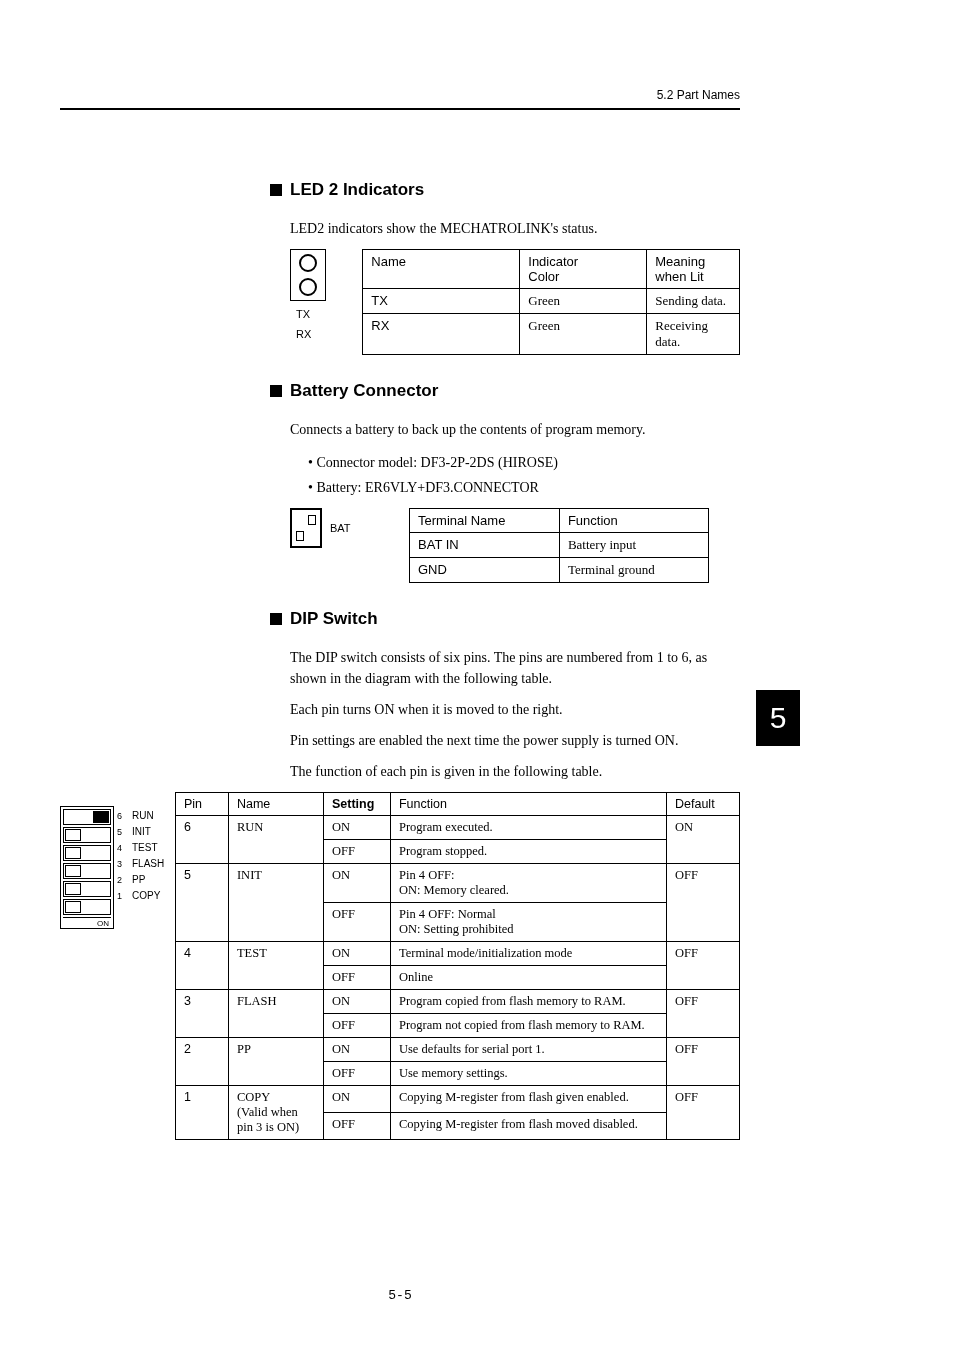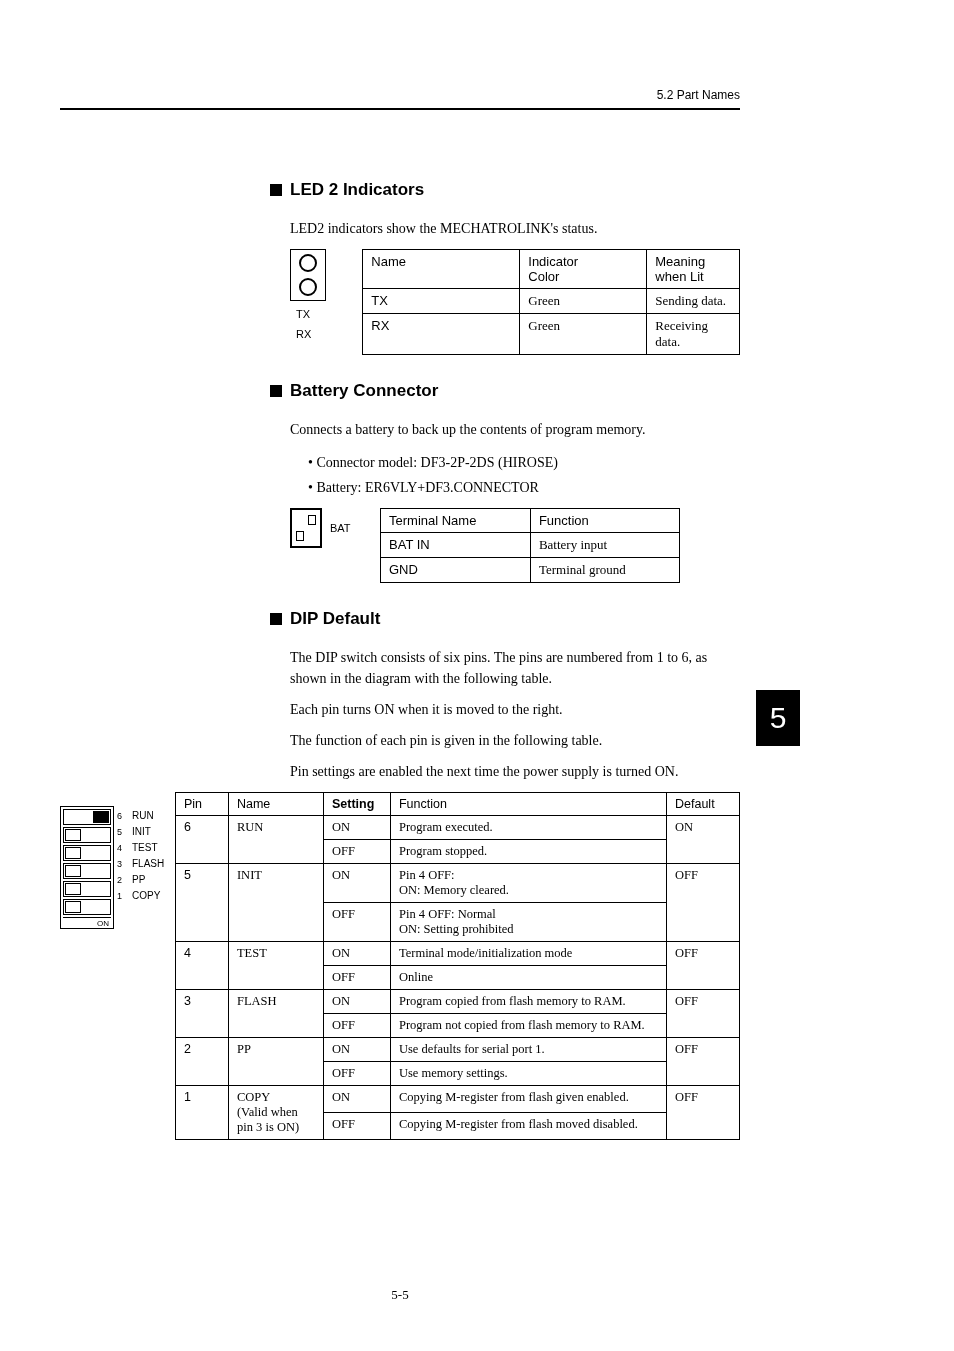--- a/index.html
+++ b/index.html
@@ -115,20 +115,21 @@
     font-size: 11px;
     line-height: 20px;
     padding-top: 3px;
   }
   
   .bat-row {
     display: flex;
     align-items: flex-start;
     margin-left: 230px;
     margin-bottom: 26px;
+    gap: 29px;
   }
   .bat-diagram {
     width: 90px;
     display: flex;
     align-items: center;
   }
   .bat-conn {
     width: 28px; height: 36px; border: 2px solid #000; position: relative;
   }
   .bat-conn::before {
@@ -207,20 +208,21 @@
     display: flex;
     align-items: center;
     justify-content: center;
   }
   .footer-pg {
     position: absolute;
     bottom: 48px;
     left: 0; right: 0;
     text-align: center;
     font-size: 13px;
+    font-family: Liberation Mono, monospace;
   }
   .multiline { white-space: pre-line; }
 </style>
 </head>
 <body>
 
 <div class="page">
   <div class="header-right">5.2  Part Names</div>
   <div class="header-rule"></div>
 
@@ -286,25 +288,25 @@
           <td>Battery input</td>
         </tr>
         <tr>
           <td style="font-family:Arial,sans-serif;">GND</td>
           <td>Terminal ground</td>
         </tr>
       </tbody>
         </table>
     </div>
 
-    <h3 class="section-title"><span class="sq"></span><span>DIP Default</span></h3>
+    <h3 class="section-title"><span class="sq"></span><span>DIP Switch</span></h3>
     <p class="body-text">The DIP switch consists of six pins. The pins are numbered from 1 to 6, as shown in the diagram with the following table.</p>
     <p class="body-text">Each pin turns ON when it is moved to the right.</p>
+    <p class="body-text">Pin settings are enabled the next time the power supply is turned ON.</p>
     <p class="body-text">The function of each pin is given in the following table.</p>
-    <p class="body-text">Pin settings are enabled the next time the power supply is turned ON.</p>
 
     <div class="dip-row">
       <div class="dip-left">
         <div>
           <div class="dip-switch">
             <div class="dip-slot on">
                 <div class="knob"></div>
               </div>
             <div class="dip-slot off">
                 <div class="knob"></div>

